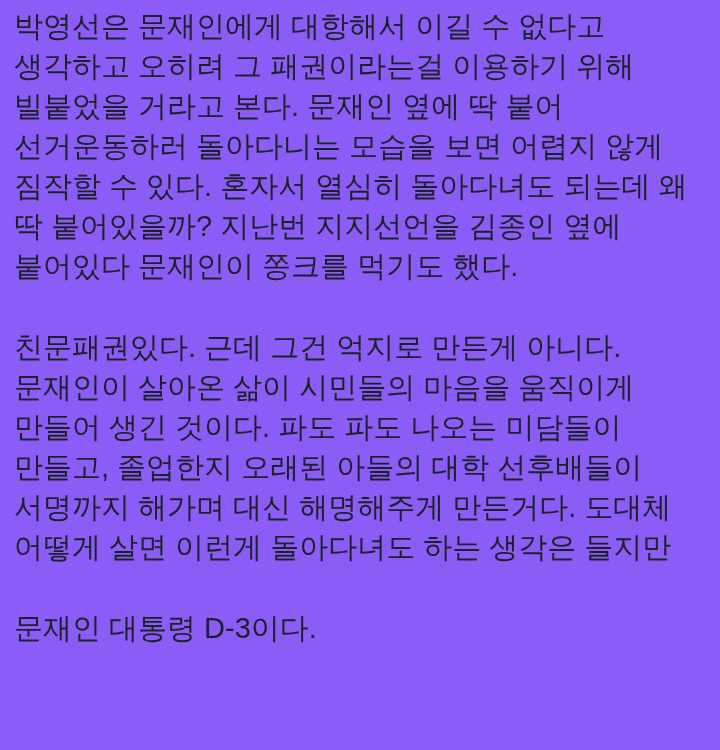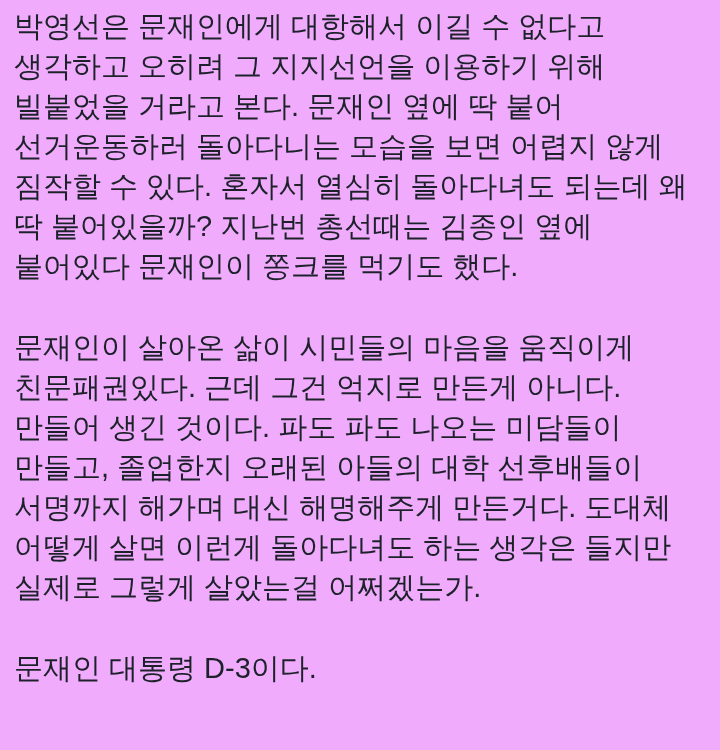--- a/index.html
+++ b/index.html
@@ -10,21 +10,21 @@
     background: #ffffff;
     overflow: hidden;
   }
   .post {
     box-sizing: border-box;
     width: 720px;
     height: 750px;
     padding: 6px 12px 0 14px;
     font-family: "Liberation Sans", "DejaVu Sans", sans-serif;
     color: #1d2129;
-    background: #f0abfc;
+    background: #8b5cf6;
   }
   .paragraph {
     margin: 0 0 41px 0;
   }
   .paragraph:last-child {
     margin-bottom: 12px;
   }
   .line {
     font-size: 29px;
     line-height: 40px;
@@ -32,35 +32,34 @@
     white-space: nowrap;
   }
 </style>
 </head>
 <body>
 
 <div class="post">
 
   <div class="paragraph">
     <div class="line">박영선은 문재인에게 대항해서 이길 수 없다고</div>
-    <div class="line">생각하고 오히려 그 지지선언을 이용하기 위해</div>
+    <div class="line">생각하고 오히려 그 패권이라는걸 이용하기 위해</div>
     <div class="line">빌붙었을 거라고 본다. 문재인 옆에 딱 붙어</div>
     <div class="line">선거운동하러 돌아다니는 모습을 보면 어렵지 않게</div>
     <div class="line">짐작할 수 있다. 혼자서 열심히 돌아다녀도 되는데 왜</div>
-    <div class="line">딱 붙어있을까? 지난번 총선때는 김종인 옆에</div>
+    <div class="line">딱 붙어있을까? 지난번 지지선언을 김종인 옆에</div>
     <div class="line">붙어있다 문재인이 쫑크를 먹기도 했다.</div>
   </div>
 
   <div class="paragraph">
+    <div class="line">친문패권있다. 근데 그건 억지로 만든게 아니다.</div>
     <div class="line">문재인이 살아온 삶이 시민들의 마음을 움직이게</div>
-    <div class="line">친문패권있다. 근데 그건 억지로 만든게 아니다.</div>
     <div class="line">만들어 생긴 것이다. 파도 파도 나오는 미담들이</div>
     <div class="line">만들고, 졸업한지 오래된 아들의 대학 선후배들이</div>
     <div class="line">서명까지 해가며 대신 해명해주게 만든거다. 도대체</div>
     <div class="line">어떻게 살면 이런게 돌아다녀도 하는 생각은 들지만</div>
-    <div class="line">실제로 그렇게 살았는걸 어쩌겠는가.</div>
   </div>
 
   <div class="paragraph">
     <div class="line">문재인 대통령 D-3이다.</div>
   </div>
 
 </div>
 
 </body></html>

